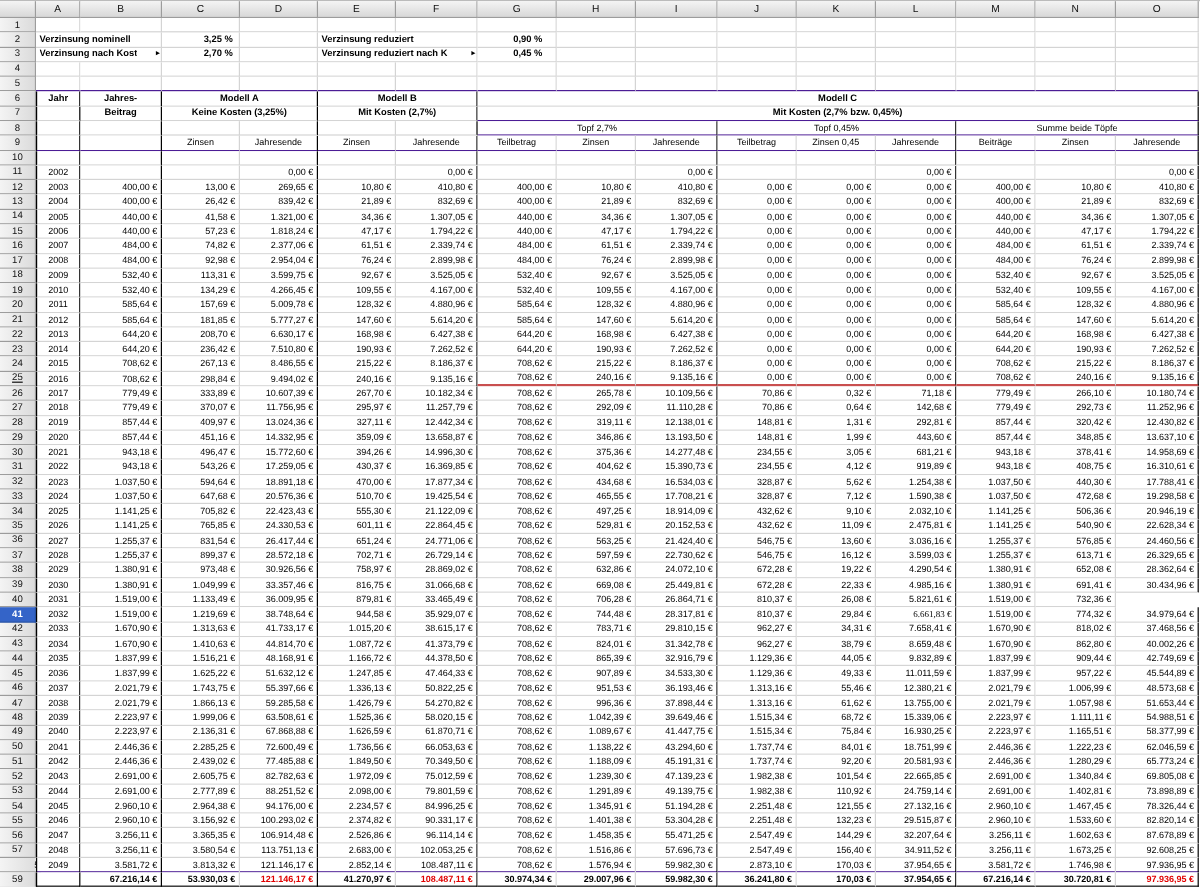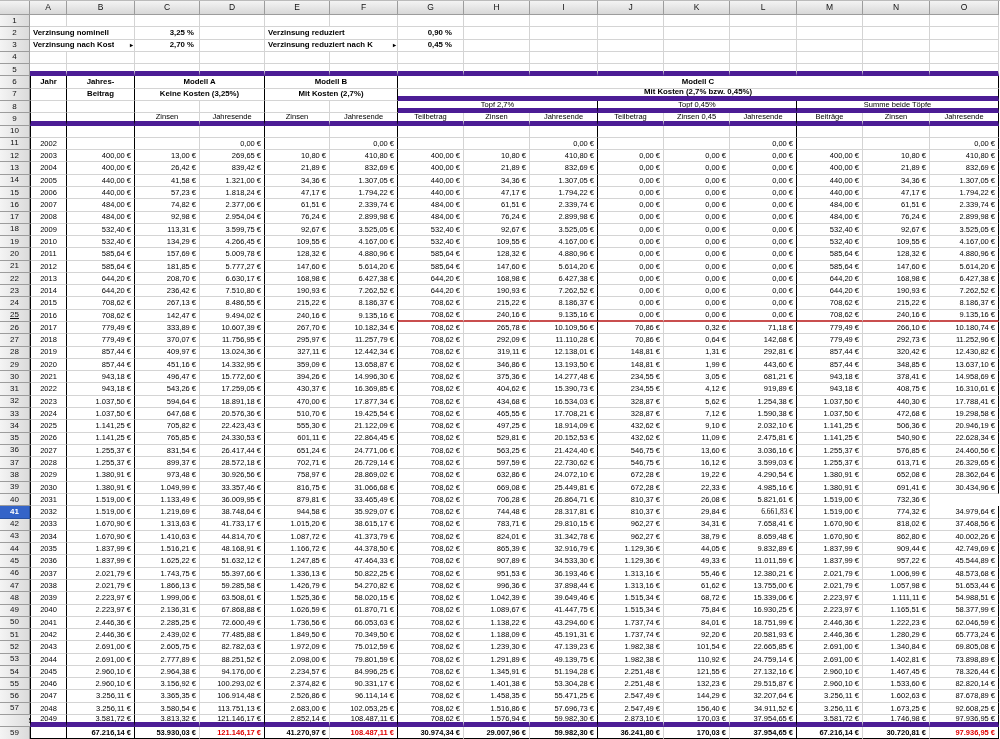--- a/index.html
+++ b/index.html
@@ -8,21 +8,21 @@
          font-size:7.5px;color:#000;background:#fff;border-top:1px solid #bbb}
   .cell{box-sizing:border-box;display:flex;align-items:center;overflow:hidden;white-space:nowrap;
         border-right:1px solid #d4d4d4;border-bottom:1px solid #d4d4d4;background:#fff;line-height:1}
   .tr{justify-content:flex-end}
   .tl{justify-content:flex-start;padding-left:3px}
   .tc{justify-content:center}
   .b{font-weight:bold;font-size:7.8px}
   .p3{padding-right:3px}.p5{padding-right:5px}.p11{padding-right:11px}
   .kl{border-left:1px solid #000}
   .kr{border-right:1px solid #000}
-  .kb{border-bottom:5px solid #4c1d95}
+  .kb{border-bottom:1px solid #4c1d95}
   .kb2{border-bottom:2px solid #000}
   .rb{border-bottom:2px solid #c94f4f}
   .red{color:#e00000}
   .tot{font-weight:bold}
   .corner,.colhdr,.rowhdr{box-sizing:border-box;background:linear-gradient(#f4f4f4,#d8d8d8);
         border-right:1px solid #9c9c9c;border-bottom:1px solid #9c9c9c;
         display:flex;align-items:center;justify-content:center;font-size:8.5px;color:#111;line-height:1}
   .rowhdr{background:linear-gradient(90deg,#f4f4f4,#dbdbdb);font-size:8px}
   .sel{background:#3464c8;color:#fff;font-weight:bold;border-right:1px solid #27509f;border-bottom:1px solid #27509f}
   .arr-sp{display:flex;justify-content:space-between;width:100%;align-items:center}
@@ -343,21 +343,21 @@
     <div class="cell tr p3" style="grid-area: 25 / 9 / auto / span 1;">215,22 €</div>
     <div class="cell tr p3 kr" style="grid-area: 25 / 10 / auto / span 1;">8.186,37 €</div>
     <div class="cell tr p3" style="grid-area: 25 / 11 / auto / span 1;">0,00 €</div>
     <div class="cell tr p3" style="grid-area: 25 / 12 / auto / span 1;">0,00 €</div>
     <div class="cell tr p3 kr" style="grid-area: 25 / 13 / auto / span 1;">0,00 €</div>
     <div class="cell tr p3" style="grid-area: 25 / 14 / auto / span 1;">708,62 €</div>
     <div class="cell tr p3" style="grid-area: 25 / 15 / auto / span 1;">215,22 €</div>
     <div class="cell tr p3 kr" style="grid-area: 25 / 16 / auto / span 1;">8.186,37 €</div>
     <div class="cell tc kl kr" style="grid-area: 26 / 2 / auto / span 1;">2016</div>
     <div class="cell tr p3 kr" style="grid-area: 26 / 3 / auto / span 1;">708,62 €</div>
-    <div class="cell tr p3" style="grid-area: 26 / 4 / auto / span 1;">142,47 €</div>
+    <div class="cell tr p3" style="grid-area: 26 / 4 / auto / span 1;">298,84 €</div>
     <div class="cell tr p3 kr" style="grid-area: 26 / 5 / auto / span 1;">9.494,02 €</div>
     <div class="cell tr p3" style="grid-area: 26 / 6 / auto / span 1;">240,16 €</div>
     <div class="cell tr p3 kr" style="grid-area: 26 / 7 / auto / span 1;">9.135,16 €</div>
     <div class="cell tr p3 rb" style="grid-area: 26 / 8 / auto / span 1;">708,62 €</div>
     <div class="cell tr p3 rb" style="grid-area: 26 / 9 / auto / span 1;">240,16 €</div>
     <div class="cell tr p3 kr rb" style="grid-area: 26 / 10 / auto / span 1;">9.135,16 €</div>
     <div class="cell tr p3 rb" style="grid-area: 26 / 11 / auto / span 1;">0,00 €</div>
     <div class="cell tr p3 rb" style="grid-area: 26 / 12 / auto / span 1;">0,00 €</div>
     <div class="cell tr p3 kr rb" style="grid-area: 26 / 13 / auto / span 1;">0,00 €</div>
     <div class="cell tr p3 rb" style="grid-area: 26 / 14 / auto / span 1;">708,62 €</div>

